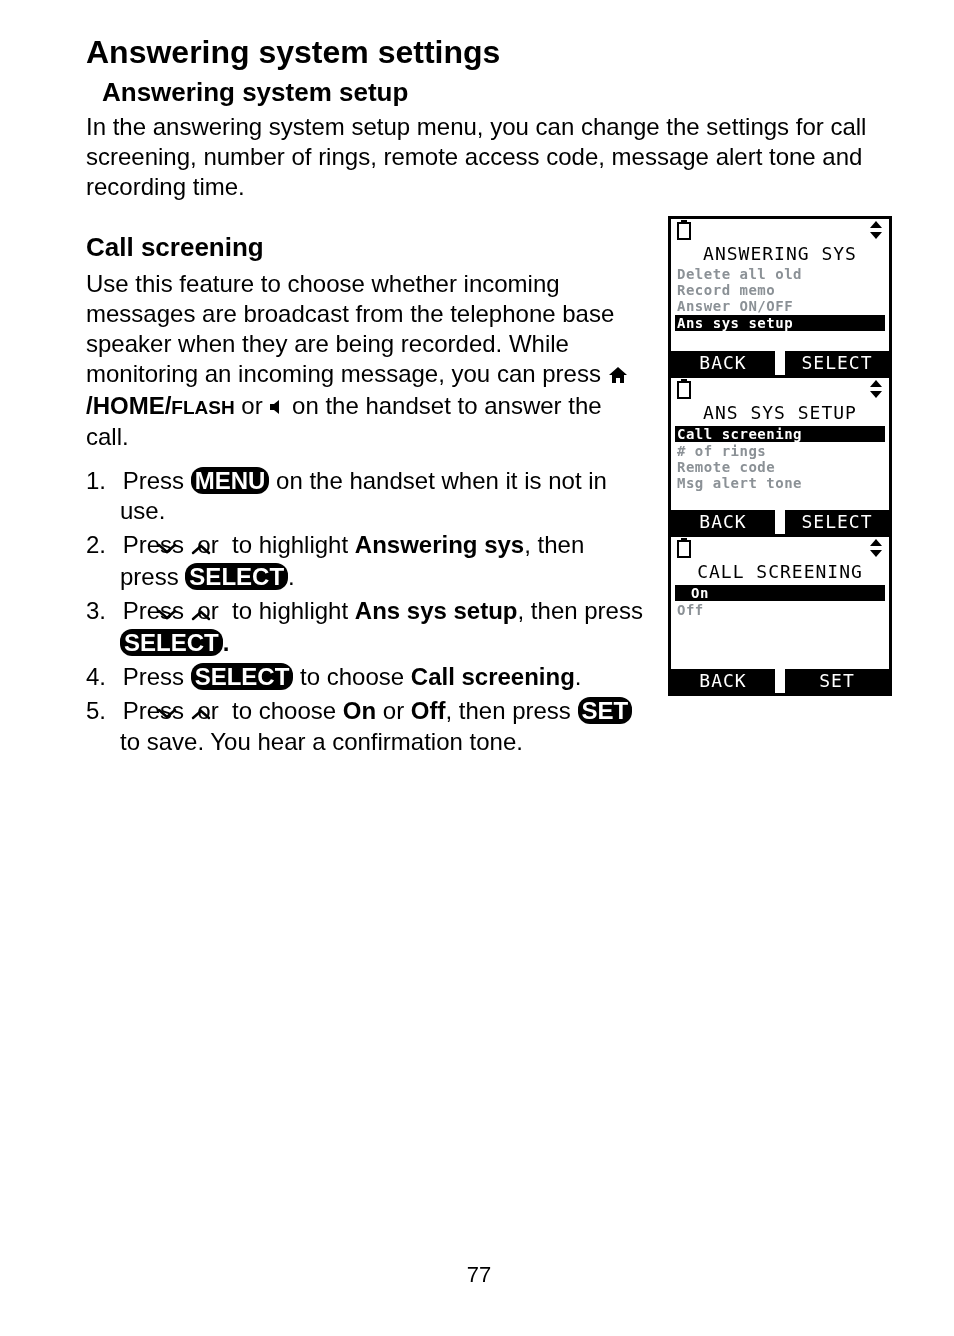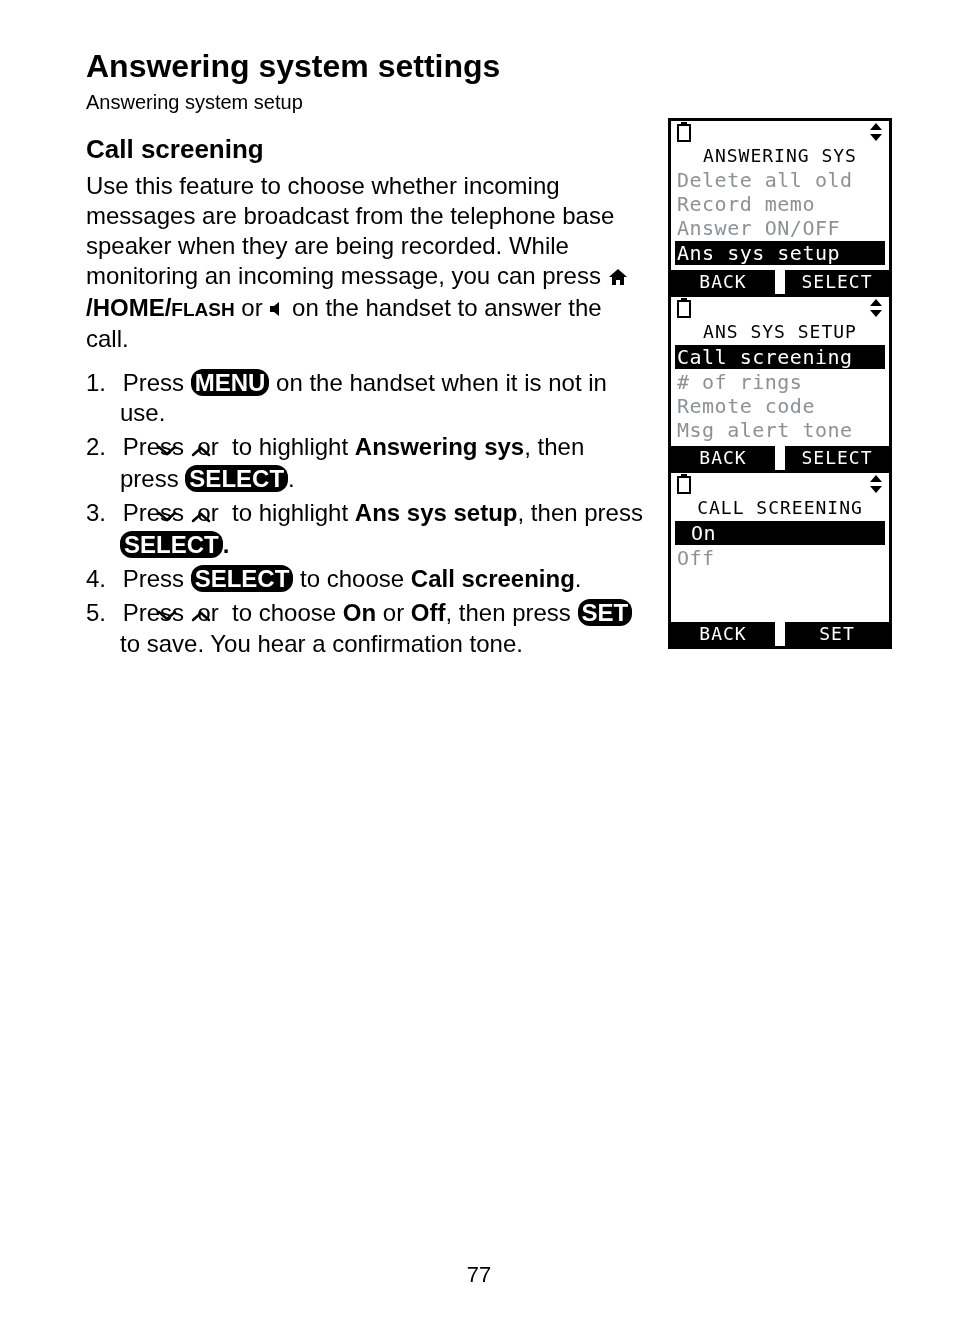--- a/index.html
+++ b/index.html
@@ -6,31 +6,31 @@
   html, body { margin: 0; padding: 0; }
   body {
     width: 954px;
     height: 1336px;
     font-family: Arial, Helvetica, sans-serif;
     color: #000;
     position: relative;
     background: #fff;
   }
   .page {
-    padding: 48px 60px 0 86px;
+    padding: 34px 60px 0 86px;
   }
   .h1 {
     font-size: 32px;
     font-weight: bold;
     margin: 0 0 6px 0;
   }
   .h2 {
-    font-size: 20px;
-    font-weight: normal;
-    margin: 0 0 4px 0;
+    font-size: 26px;
+    font-weight: bold;
+    margin: 0 0 4px 16px;
   }
   .p {
     font-size: 24px;
     line-height: 1.25;
     margin: 0 0 14px 0;
   }
   .h3 {
     font-size: 26px;
     font-weight: bold;
     margin: 16px 0 6px 0;
@@ -98,25 +98,26 @@
   .lcd-title {
     font-family: "Lucida Console", Monaco, monospace;
     font-size: 18px;
     letter-spacing: 1px;
     text-align: center;
     margin: 0 0 2px 0;
     white-space: nowrap;
   }
   .lcd-row {
     font-family: "Lucida Console", Monaco, monospace;
-    font-size: 20px;
+    font-size: 14px;
     letter-spacing: 0.5px;
     color: #8b9196;
     padding: 0 2px;
     white-space: nowrap;
+    font-weight: bold;
   }
   .lcd-row.hl {
     background: #000;
     color: #fff;
     margin: 1px 0;
   }
   .lcd-row .check {
     display: inline-block;
     width: 14px;
     color: #000;
@@ -151,20 +152,21 @@
     text-align: center;
     font-size: 22px;
   }
 </style>
 </head>
 <body>
 
 <div class="page">
   <div class="h1">Answering system settings</div>
   <div class="h2">Answering system setup</div>
+  <div class="p">In the answering system setup menu, you can change the settings for call screening, number of rings, remote access code, message alert tone and recording time.</div>
 
   <div class="two-col">
     <div class="left-col">
       <div class="h3">Call screening</div>
       <div class="p">
         <span>Use this feature to choose whether incoming messages are broadcast from the telephone base speaker when they are being recorded. While monitoring an incoming message, you can press </span><span class="icon"><svg width="20" height="18" viewBox="0 0 20 18">
               <path d="M10 1 L19 9 L16 9 L16 17 L12 17 L12 12 L8 12 L8 17 L4 17 L4 9 L1 9 Z" fill="#000"></path>
             </svg></span><span class="bold">/HOME/</span><span class="bold" style="font-size:19px">FLASH</span><span> or </span><span class="icon"><svg width="16" height="16" viewBox="0 0 16 16">
               <path d="M1 5 H5 L10 1 V15 L5 11 H1 Z" fill="#000"></path>
             </svg></span><span> on the handset to answer the call.</span>

